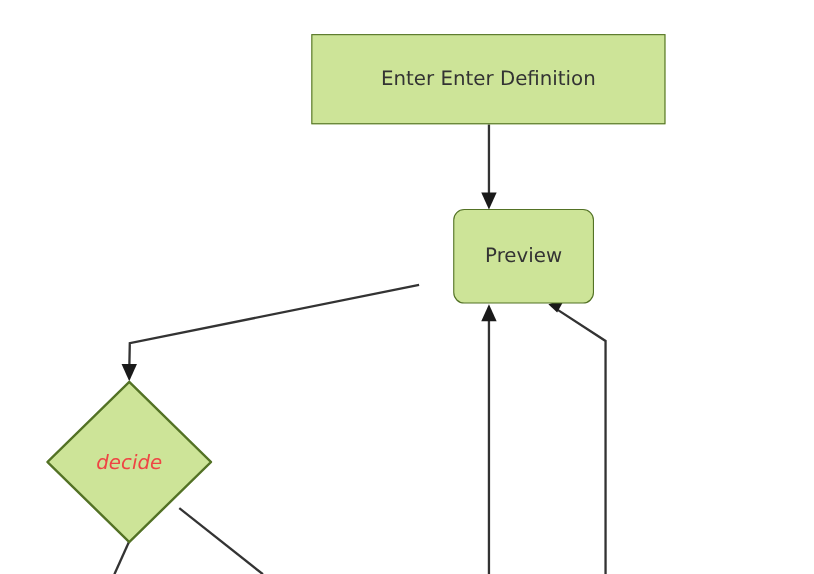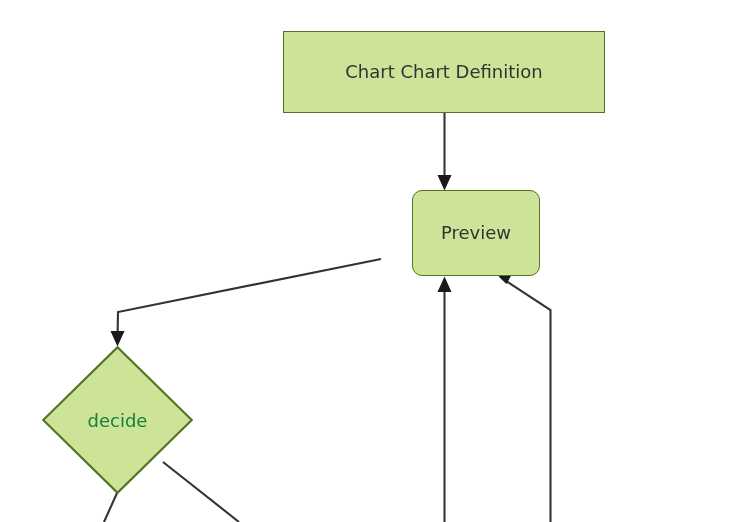--- a/index.html
+++ b/index.html
@@ -55,24 +55,25 @@
   .node-diamond-shape {
     position: absolute;
     left: 0;
     top: 0;
     width: 100%;
     height: 100%;
   }
   .node-diamond-label {
     position: relative;
     z-index: 1;
-    color: #15803d;
+    color: #ef4444;
     font-size: 18px;
     white-space: nowrap;
     pointer-events: none;
+    font-style: italic;
   }
   .edge-path {
     fill: none;
     stroke: #333333;
     stroke-width: 2.1px;
   }
   .arrow-head {
     fill: #1a1a1a;
     stroke: none;
   }
@@ -108,21 +109,21 @@
     </g>
 
     <g>
       <path class="edge-path" d="M 550.5 522 L 550.5 310 L 506 281"></path>
       <polygon class="arrow-head" points="498.5,276.5 513.5,271.5 506.5,284"></polygon>
     </g>
 
   </svg>
 
   <div class="node node-rect" style="left:283px; top:31px; width:322px; height:82px;">
-    <span>Chart Chart Definition</span>
+    <span>Enter Enter Definition</span>
   </div>
 
   <div class="node node-round" style="left:381px; top:190px; width:128px; height:86px;margin-left:31px;">
     <span>Preview</span>
   </div>
 
   <div class="node-diamond-wrap" style="left:42px; top:346px; width:151px; height:148px;">
     <svg class="node-diamond-shape" viewBox="0 0 151 148" preserveAspectRatio="none" xmlns="http://www.w3.org/2000/svg">
       <polygon points="75.5,1.2 149.8,74 75.5,146.8 1.2,74" fill="#cde498" stroke="#537225" stroke-width="2.2"></polygon>
     </svg>

